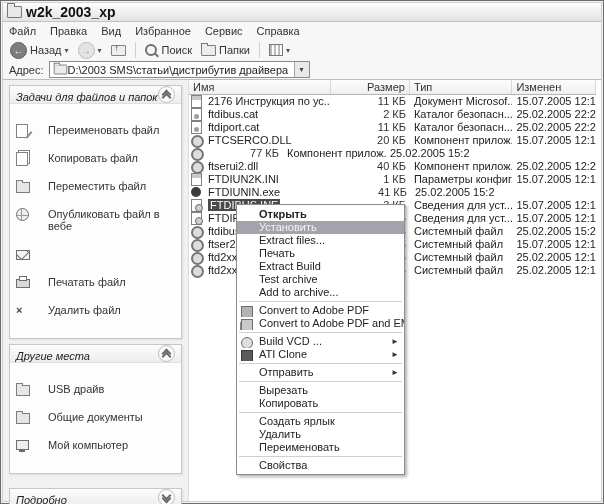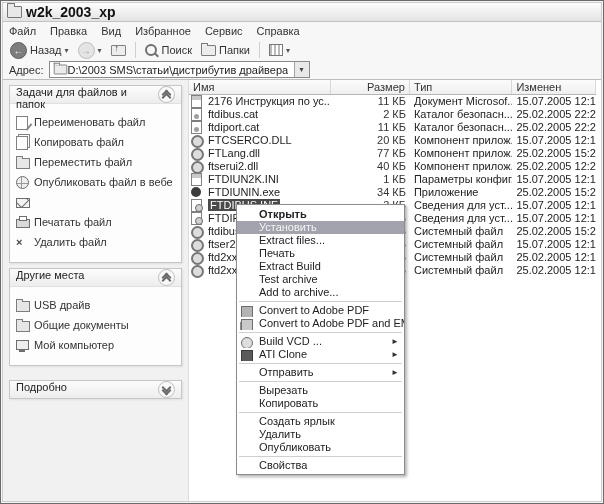--- a/index.html
+++ b/index.html
@@ -44,28 +44,28 @@
   .addr-combo{width:256px;height:15px;background:#fff;border:1px solid #8a8a8a;display:flex;align-items:center;padding-left:3px;position:relative;}
   .addr-combo .ico-folder{transform:scale(.9);}
   .addr-text{white-space:nowrap;overflow:hidden;color:#222;}
   .addr-drop{position:absolute;right:0;top:0;bottom:0;width:14px;background:#e9e9e9;border-left:1px solid #a5a5a5;
     display:flex;align-items:center;justify-content:center;font-size:8px;color:#444;}
 
   
   .content{position:absolute;left:0;top:77px;right:0;bottom:0;background:#fff;}
   .leftpane{position:absolute;left:0;top:0;bottom:0;width:186px;background:#f1f1f1;border-right:1px solid #ddd;box-sizing:border-box;}
   .panel{background:#fdfdfd;border:1px solid #c6c6c6;margin:5px 6px 0 6px;box-shadow:1px 1px 2px rgba(0,0,0,.08);}
-  .panel-hd{display:flex;align-items:flex-start;justify-content:space-between;height:17px;padding:0 6px;
-    background:linear-gradient(#fcfcfc,#ededed);border-bottom:1px solid #e0e0e0;color:#222;}
+  .panel-hd{display:flex;align-items:flex-end;justify-content:space-between;height:17px;padding:0 6px;
+    background:linear-gradient(#fcfcfc,#ededed);border-bottom:1px solid #e0e0e0;color:#222;font-style:italic;}
   .chev-btn{width:15px;height:15px;border-radius:50%;border:1px solid #bdbdbd;background:#fafafa;position:relative;}
   .chev{position:absolute;left:4px;width:5px;height:5px;border-left:2px solid #6a6a6a;border-top:2px solid #6a6a6a;}
   .chev.up1{top:4px;transform:rotate(45deg);} .chev.up2{top:7px;transform:rotate(45deg);}
   .chev.dn1{top:2px;transform:rotate(225deg);} .chev.dn2{top:5px;transform:rotate(225deg);}
   .panel-items{padding:4px 4px 6px 6px;}
-  .p-item{display:flex;align-items:flex-start;gap:4px;margin:8px 0;color:#333;line-height:12px;}
+  .p-item{display:flex;align-items:flex-start;gap:18px;margin:16px 0;color:#333;line-height:12px;}
   .mini{flex:0 0 14px;height:12px;position:relative;margin-top:0;}
   .m-page{width:10px;height:12px;background:#fff;border:1px solid #818181;}
   .m-page2{width:10px;height:12px;background:#fff;border:1px solid #818181;box-shadow:2px -2px 0 -1px #fff,2px -2px 0 0 #818181;}
   .m-folder{width:12px;height:9px;background:#e6e6e6;border:1px solid #7c7c7c;margin-top:2px;position:relative;}
   .m-folder::before{content:"";position:absolute;left:-1px;top:-3px;width:5px;height:2px;background:#e6e6e6;border:1px solid #7c7c7c;border-bottom:none;}
   .m-globe{width:11px;height:11px;border:1px solid #6e6e6e;border-radius:50%;background:
     linear-gradient(90deg,transparent 4px,#9a9a9a 4px 5px,transparent 5px),
     linear-gradient(0deg,transparent 4px,#9a9a9a 4px 5px,transparent 5px),#eee;}
   .m-mail{width:12px;height:8px;background:#f3f3f3;border:1px solid #6e6e6e;margin-top:2px;position:relative;overflow:hidden;}
   .m-mail::before{content:"";position:absolute;left:-1px;top:-4px;width:9px;height:9px;background:#f3f3f3;border:1px solid #6e6e6e;transform:rotate(45deg);}
@@ -307,21 +307,20 @@
               </span>
               <div class="c-name" style="width: 128px;">FTCSERCO.DLL</div>
               <div class="c-size">20 КБ</div>
               <div class="c-type">Компонент прилож...</div>
               <div class="c-date">15.07.2005 12:17</div>
             </div>
             <div class="frow">
               <span class="fic">
                 <span class="f-gear" style="display: block;"></span>
               </span>
-              <div class="c-name" style="width: 128px;">FTLang.dll</div>
               <div class="c-size">77 КБ</div>
               <div class="c-type">Компонент прилож...</div>
               <div class="c-date">25.02.2005 15:26</div>
             </div>
             <div class="frow">
               <span class="fic">
                 <span class="f-gear" style="display: block;"></span>
               </span>
               <div class="c-name" style="width: 128px;">ftserui2.dll</div>
               <div class="c-size">40 КБ</div>
@@ -335,22 +334,21 @@
               <div class="c-name" style="width: 128px;">FTDIUN2K.INI</div>
               <div class="c-size">1 КБ</div>
               <div class="c-type">Параметры конфиг...</div>
               <div class="c-date">15.07.2005 12:17</div>
             </div>
             <div class="frow">
               <span class="fic">
                 <span class="f-app" style="display: block;"></span>
               </span>
               <div class="c-name" style="width: 128px;">FTDIUNIN.exe</div>
-              <div class="c-size">34 КБ</div>
-              <div class="c-type">Приложение</div>
+              <div class="c-size">41 КБ</div>
               <div class="c-date">25.02.2005 15:26</div>
             </div>
             <div class="frow">
               <span class="fic">
                 <span class="f-inf" style="display: block;"></span>
               </span>
               <div class="c-name" style="width: 128px;"><span class="sel-name">FTDIBUS.INF</span></div>
               <div class="c-size">3 КБ</div>
               <div class="c-type">Сведения для уст...</div>
               <div class="c-date">15.07.2005 12:11</div>
@@ -419,19 +417,19 @@
         <div class="mi">Build VCD ...<span class="mico vcd"></span><span class="arrow">►</span></div>
         <div class="mi">ATI Clone<span class="mico ati"></span><span class="arrow">►</span></div>
         <div class="msep"></div>
         <div class="mi">Отправить<span class="arrow">►</span></div>
         <div class="msep"></div>
         <div class="mi">Вырезать</div>
         <div class="mi">Копировать</div>
         <div class="msep"></div>
         <div class="mi">Создать ярлык</div>
         <div class="mi">Удалить</div>
-        <div class="mi">Опубликовать</div>
+        <div class="mi">Переименовать</div>
         <div class="msep"></div>
         <div class="mi">Свойства</div>
       </div>
 
  </div>
 </div>
 
 </body></html>

